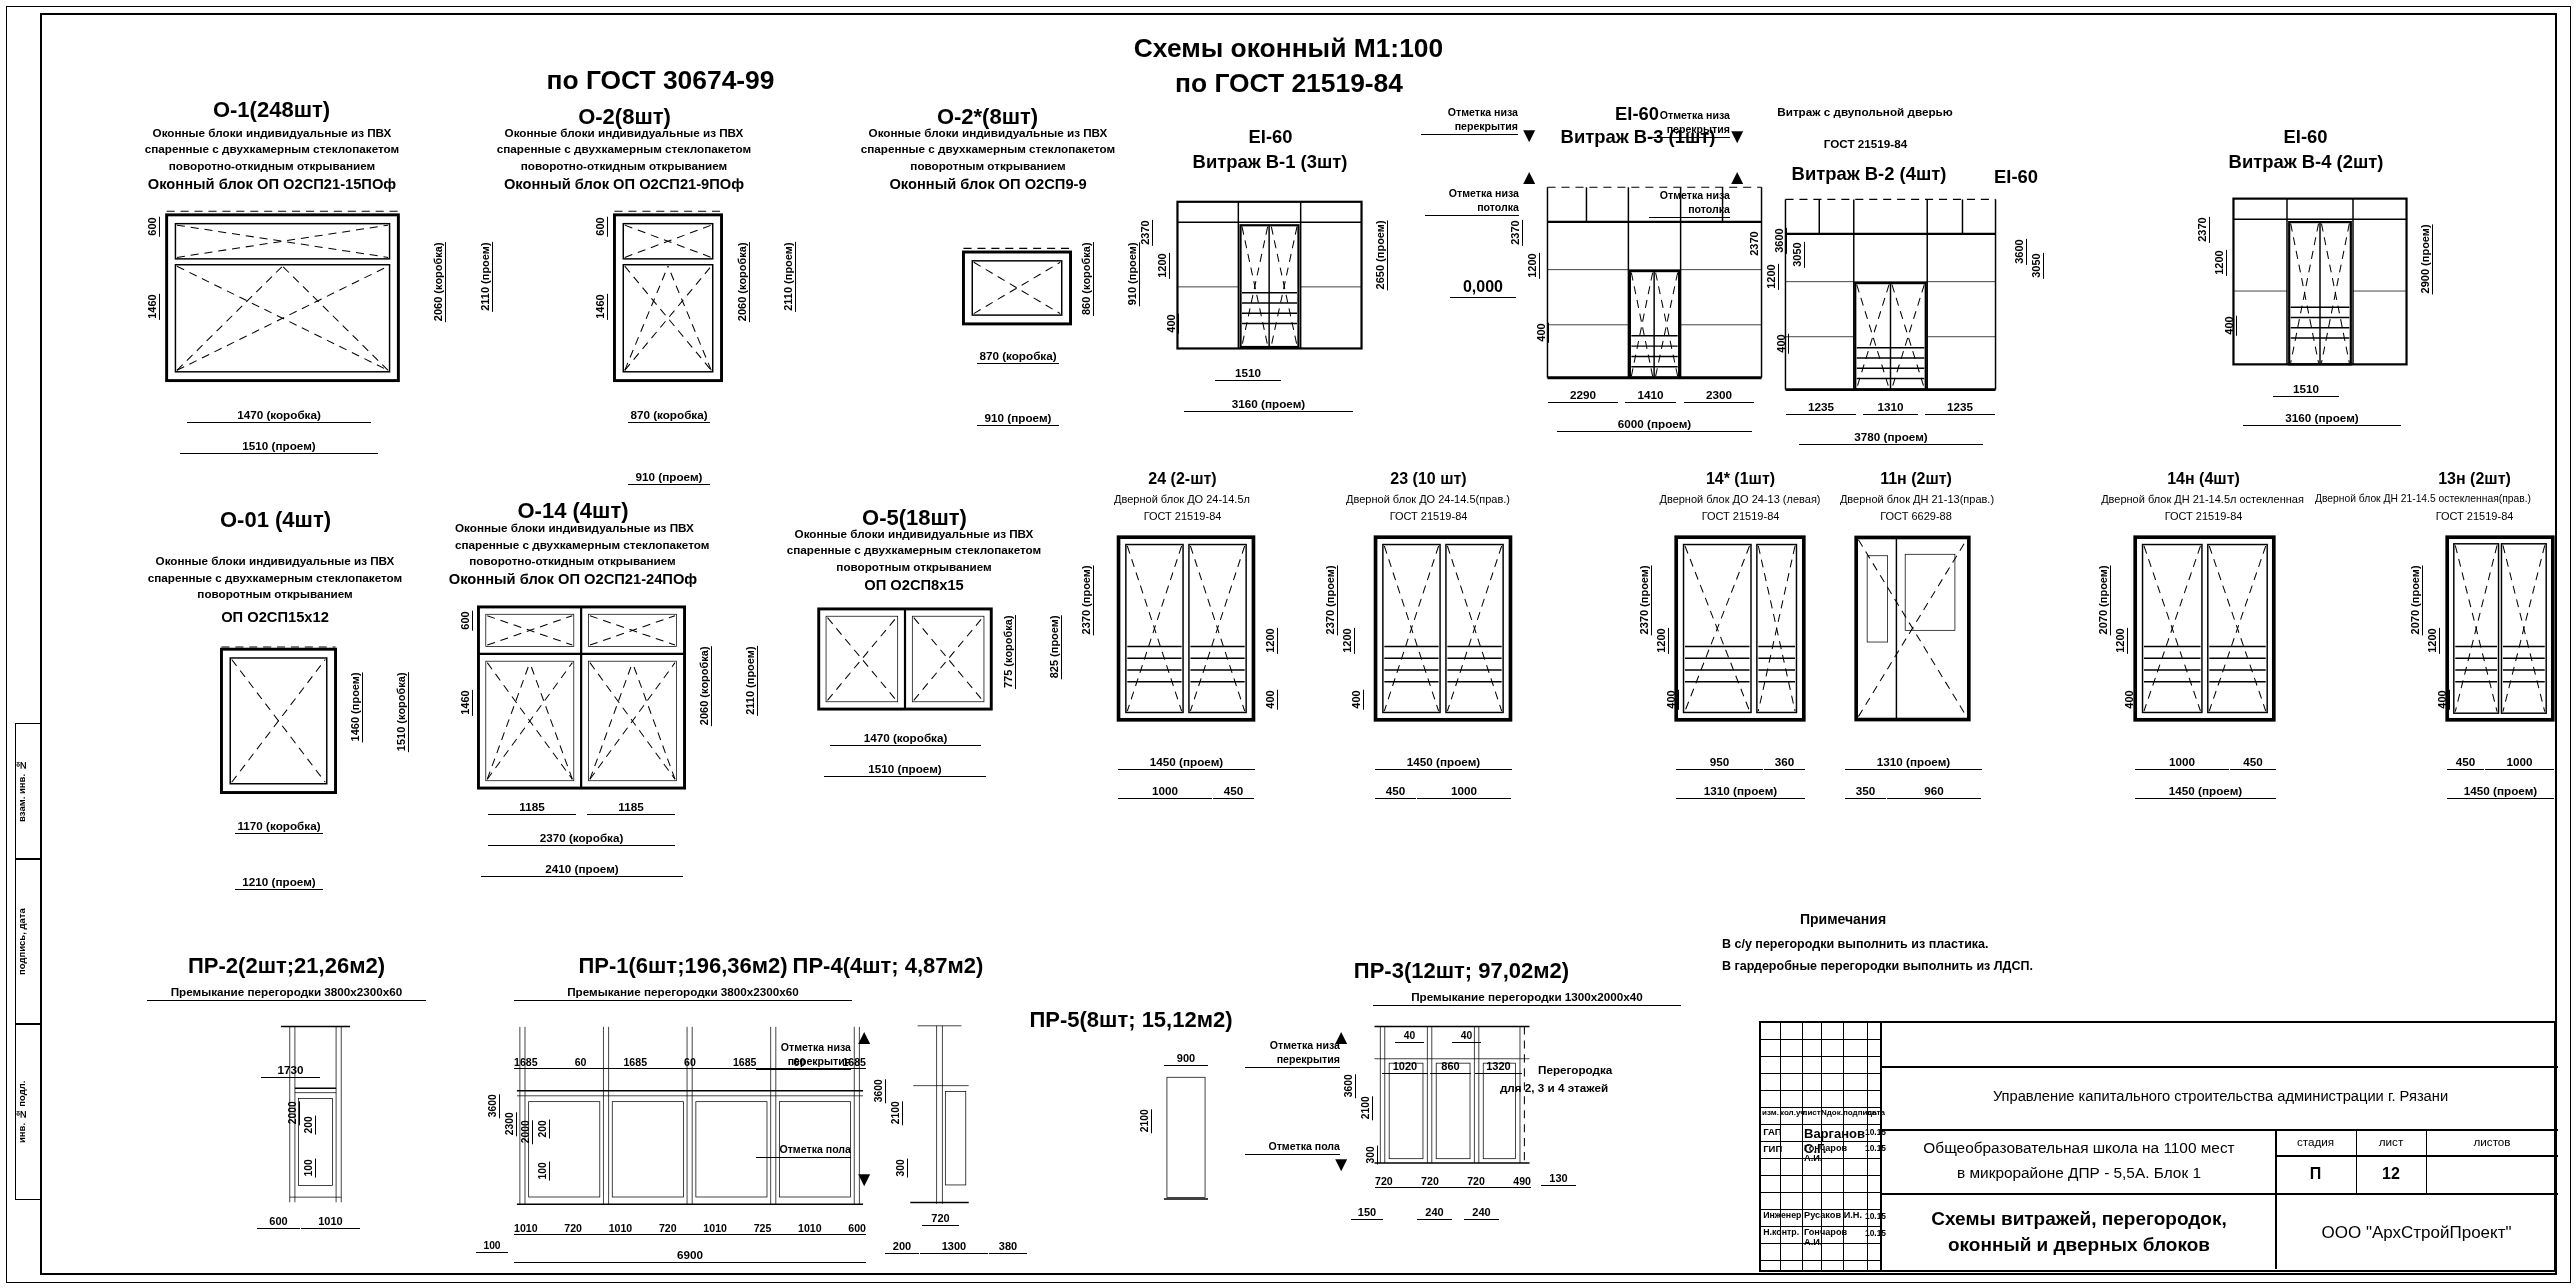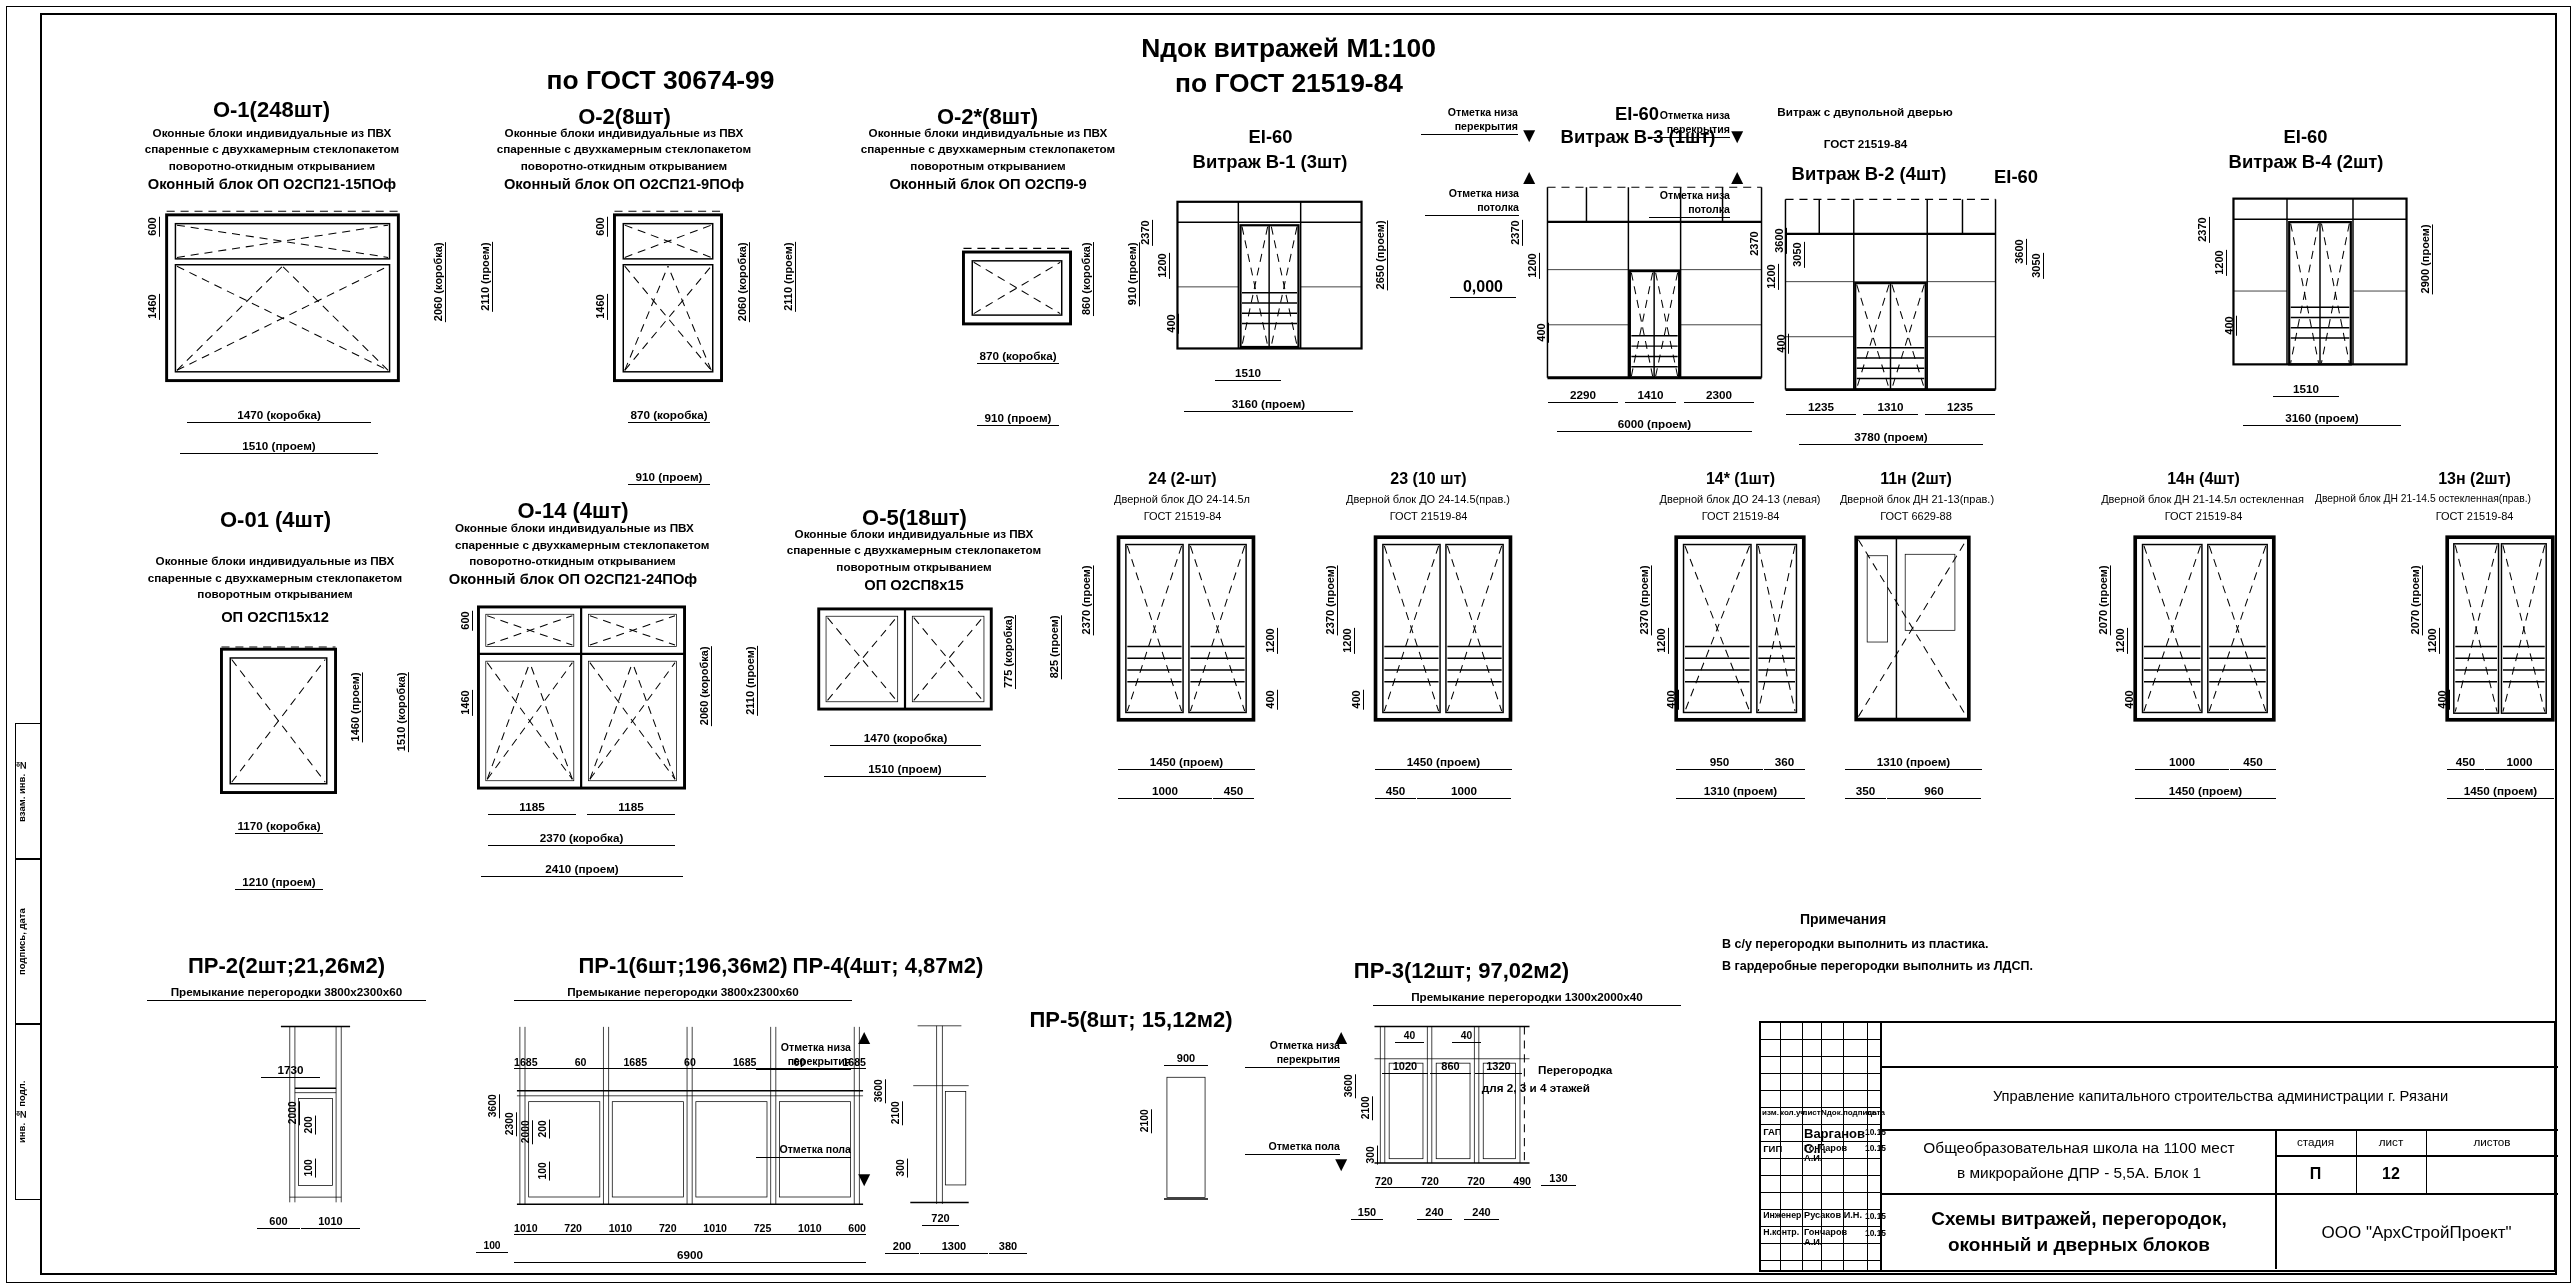--- a/index.html
+++ b/index.html
@@ -113,21 +113,21 @@
     <rect x="2" y="8" width="146" height="98" class="s4"></rect>
     <rect x="14" y="20" width="122" height="74" class="s2"></rect>
     <line x1="16" y1="22" x2="134" y2="92" class="dsh"></line>
       <line x1="16" y1="92" x2="134" y2="22" class="dsh"></line>
   </svg>
   <span class="a vdim" style="left:1078px;top:242px">860 (коробка)</span>
   <span class="a vdim" style="left:1124px;top:242px">910 (проем)</span>
   <div class="a bdim wr" style="left:977px;top:349px;width:82px">870 (коробка)</div>
   <div class="a bdim wr" style="left:977px;top:411px;width:82px">910 (проем)</div>
 
-  <div class="a sect" style="left:1050px;top:33px;width:477px">Nдок витражей М1:100</div>
+  <div class="a sect" style="left:1050px;top:33px;width:477px">Схемы оконный М1:100</div>
   <div class="a sect" style="left:1087px;top:68px;width:404px">по ГОСТ 21519-84</div>
 
   <div class="a vt" style="left:1175px;top:126px;width:191px">EI-60</div>
   <div class="a vt" style="left:1160px;top:151px;width:220px">Витраж В-1 (3шт)</div>
   <svg style="left:1176px;top:200px" width="187" height="151" viewBox="0 0 255 205">
     <rect x="2" y="2" width="251" height="200" class="s3"></rect>
     <line x1="2" y1="30" x2="253" y2="30" class="s2"></line>
     <line x1="85" y1="2" x2="85" y2="202" class="s2"></line>
       <line x1="170" y1="2" x2="170" y2="202" class="s2"></line>
     <rect x="88" y="34" width="79" height="166" class="s3"></rect>
@@ -622,21 +622,21 @@
   </svg>
   <span class="a vdim" style="left:1341px;top:1074px;font-size:10.3px">3600</span>
   <span class="a vdim" style="left:1358px;top:1096px;font-size:10.3px">2100</span>
   <span class="a vdim" style="left:1363px;top:1146px;font-size:10.3px">300</span>
   <div class="a bdim" style="left:1395px;top:1030px;width:29px;font-size:10.3px">40</div>
   <div class="a bdim" style="left:1452px;top:1030px;width:29px;font-size:10.3px">40</div>
   <div class="a bdim" style="left:1382px;top:1060px;width:46px;font-size:11px">1020</div>
   <div class="a bdim" style="left:1430px;top:1060px;width:41px;font-size:11px">860</div>
   <div class="a bdim" style="left:1475px;top:1060px;width:47px;font-size:11px">1320</div>
   <div class="a desc" style="left:1538px;top:1063px;width:140px;text-align:left">Перегородка</div>
-  <div class="a desc" style="left:1450px;top:1081px;width:140px;text-align:right">для 2, 3 и 4 этажей</div>
+  <div class="a desc" style="left:1484px;top:1081px;width:140px;text-align:center">для 2, 3 и 4 этажей</div>
   <div class="a frow" style="left:1375px;top:1175px;width:156px">
     <span>720</span>
       <span>720</span>
       <span>720</span>
       <span>490</span>
   </div>
   <div class="a bdim" style="left:1351px;top:1206px;width:32px;font-size:11px">150</div>
   <div class="a bdim" style="left:1417px;top:1206px;width:35px;font-size:11px">240</div>
   <div class="a bdim" style="left:1464px;top:1206px;width:35px;font-size:11px">240</div>
   <div class="a bdim" style="left:1541px;top:1172px;width:35px;font-size:11px">130</div>

